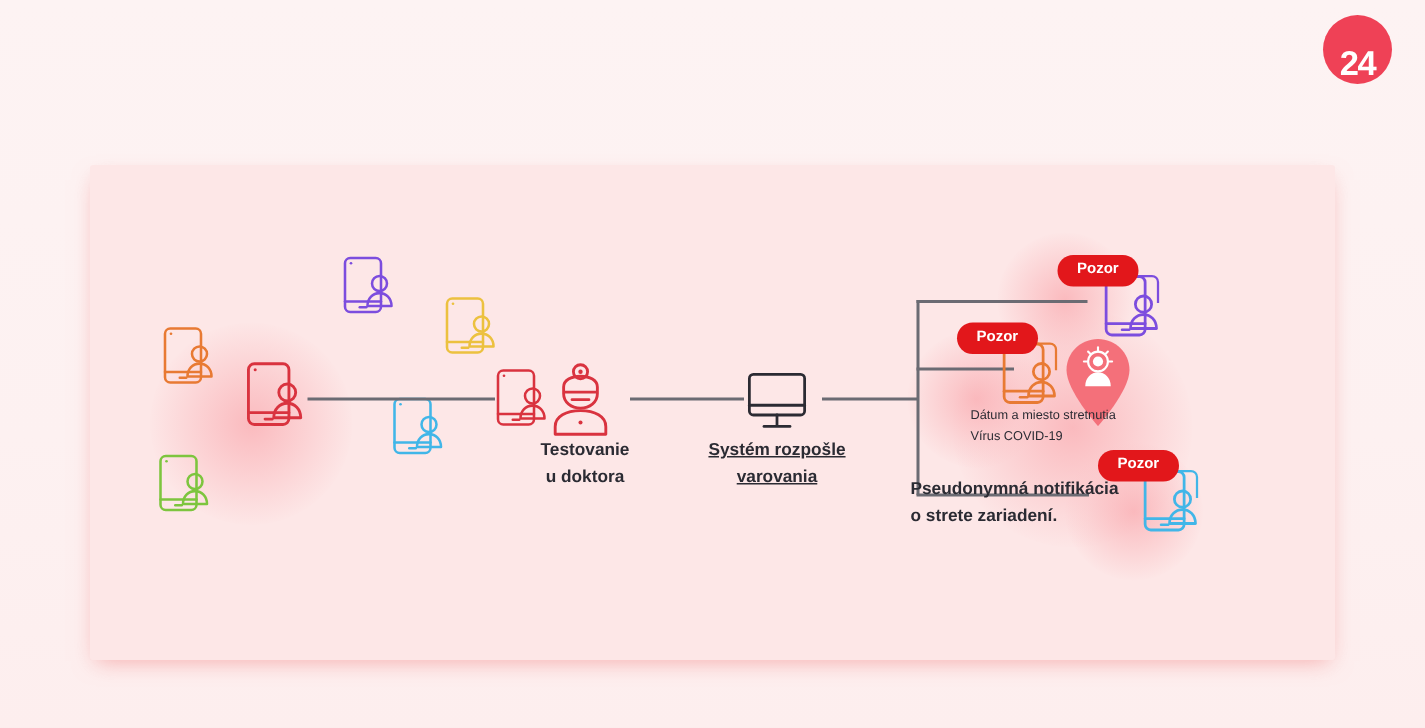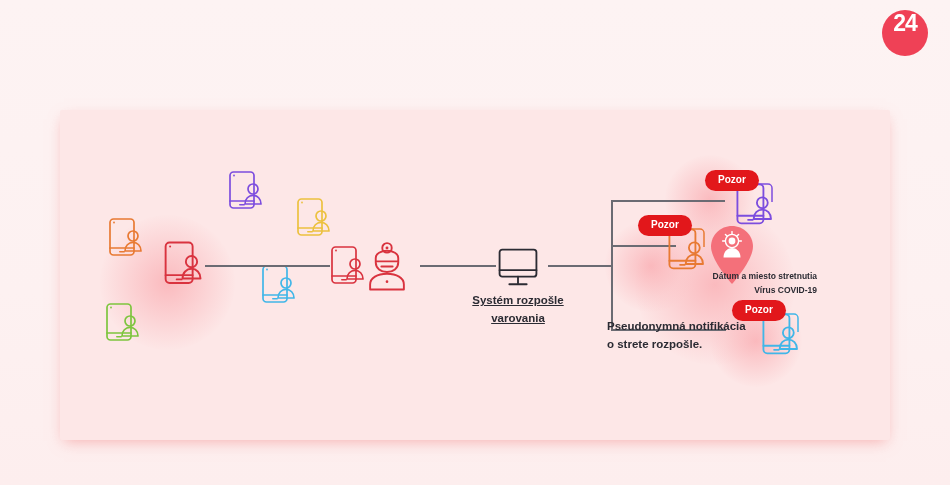--- a/index.html
+++ b/index.html
@@ -35,21 +35,21 @@
     right: 22px;
     top: 10px;
     width: 46px;
     height: 46px;
     border-radius: 50%;
     background: #ef4156;
     color: #ffffff;
     font-size: 23px;
     font-weight: bold;
     display: flex;
-    align-items: flex-start;
+    align-items: flex-end;
     justify-content: center;
     letter-spacing: -1px;
   }
 
   
   .panel {
     position: absolute;
     left: 60px;
     top: 110px;
     width: 830px;
@@ -138,23 +138,23 @@
   .pin {
     position: absolute;
     width: 58px;
     height: 70px;
     z-index: 3;
   }
   .pin svg { display: block; width: 100%; height: 100%; }
   .pin-label {
     position: absolute;
     font-size: 8.5px;
-    font-weight: bold;
+    font-weight: normal;
     color: #2b2b33;
-    text-align: right;
+    text-align: left;
     line-height: 1.6;
     white-space: pre-line;
     width: 170px;
     z-index: 3;
   }
   .hairline { position: absolute; z-index: 3; }
 </style>
 </head>
 <body>
 
@@ -258,20 +258,22 @@
         <circle cx="24" cy="7" r="4.2"></circle>
         <circle cx="24" cy="7" r="1.3" fill="#d9333f" stroke="none"></circle>
         <path d="M14 16c0-4 4.5-6.4 10-6.4S34 12 34 16v4c0 5-4.5 8.5-10 8.5S14 25 14 20z"></path>
         <line x1="14.5" y1="19" x2="33.5" y2="19"></line>
         <line x1="19" y1="23.5" x2="29" y2="23.5"></line>
         <path d="M9 44v-4.5C9 33.5 15.5 30 24 30s15 3.5 15 9.5V44z"></path>
         <circle cx="24" cy="37" r="1.2" fill="#d9333f" stroke="none"></circle>
       </svg>
     </div>
 
+    <div class="node-caption" style="left:250px; top:182px; width:160px;">Testovanie
+u doktora</div>
 
     <div class="conn h" style="left:360px; top:155px; width:76px;"></div>
 
     <div class="device" style="left:432px; top:132px; width:52px; height:52px;">
       <svg viewBox="0 0 48 48" fill="none" stroke="#2b2b33" stroke-width="1.7" stroke-linecap="round" stroke-linejoin="round">
         <rect x="7" y="7" width="34" height="25" rx="2.5"></rect>
         <line x1="7" y1="26" x2="41" y2="26"></line>
         <line x1="24" y1="32" x2="24" y2="38"></line>
         <line x1="16" y1="39" x2="32" y2="39"></line>
       </svg>
@@ -346,16 +348,16 @@
         <line x1="35.6" y1="12.4" x2="33.7" y2="14.3" stroke="#ffffff" stroke-width="1.4" stroke-linecap="round"></line>
         <line x1="19.6" y1="19" x2="22.4" y2="19" stroke="#ffffff" stroke-width="1.4" stroke-linecap="round"></line>
         <line x1="38.4" y1="19" x2="35.6" y2="19" stroke="#ffffff" stroke-width="1.4" stroke-linecap="round"></line>
       </svg>
     </div>
 
     <div class="pin-label" style="left:587px; top:160px;">Dátum a miesto stretnutia
 Vírus COVID-19</div>
 
     <div class="node-caption left-align" style="left:547px; top:208px; width:230px;">Pseudonymná notifikácia
-o strete rozpošle.</div>
+o strete zariadení.</div>
 
   </div>
 </div>
 
 </body></html>

